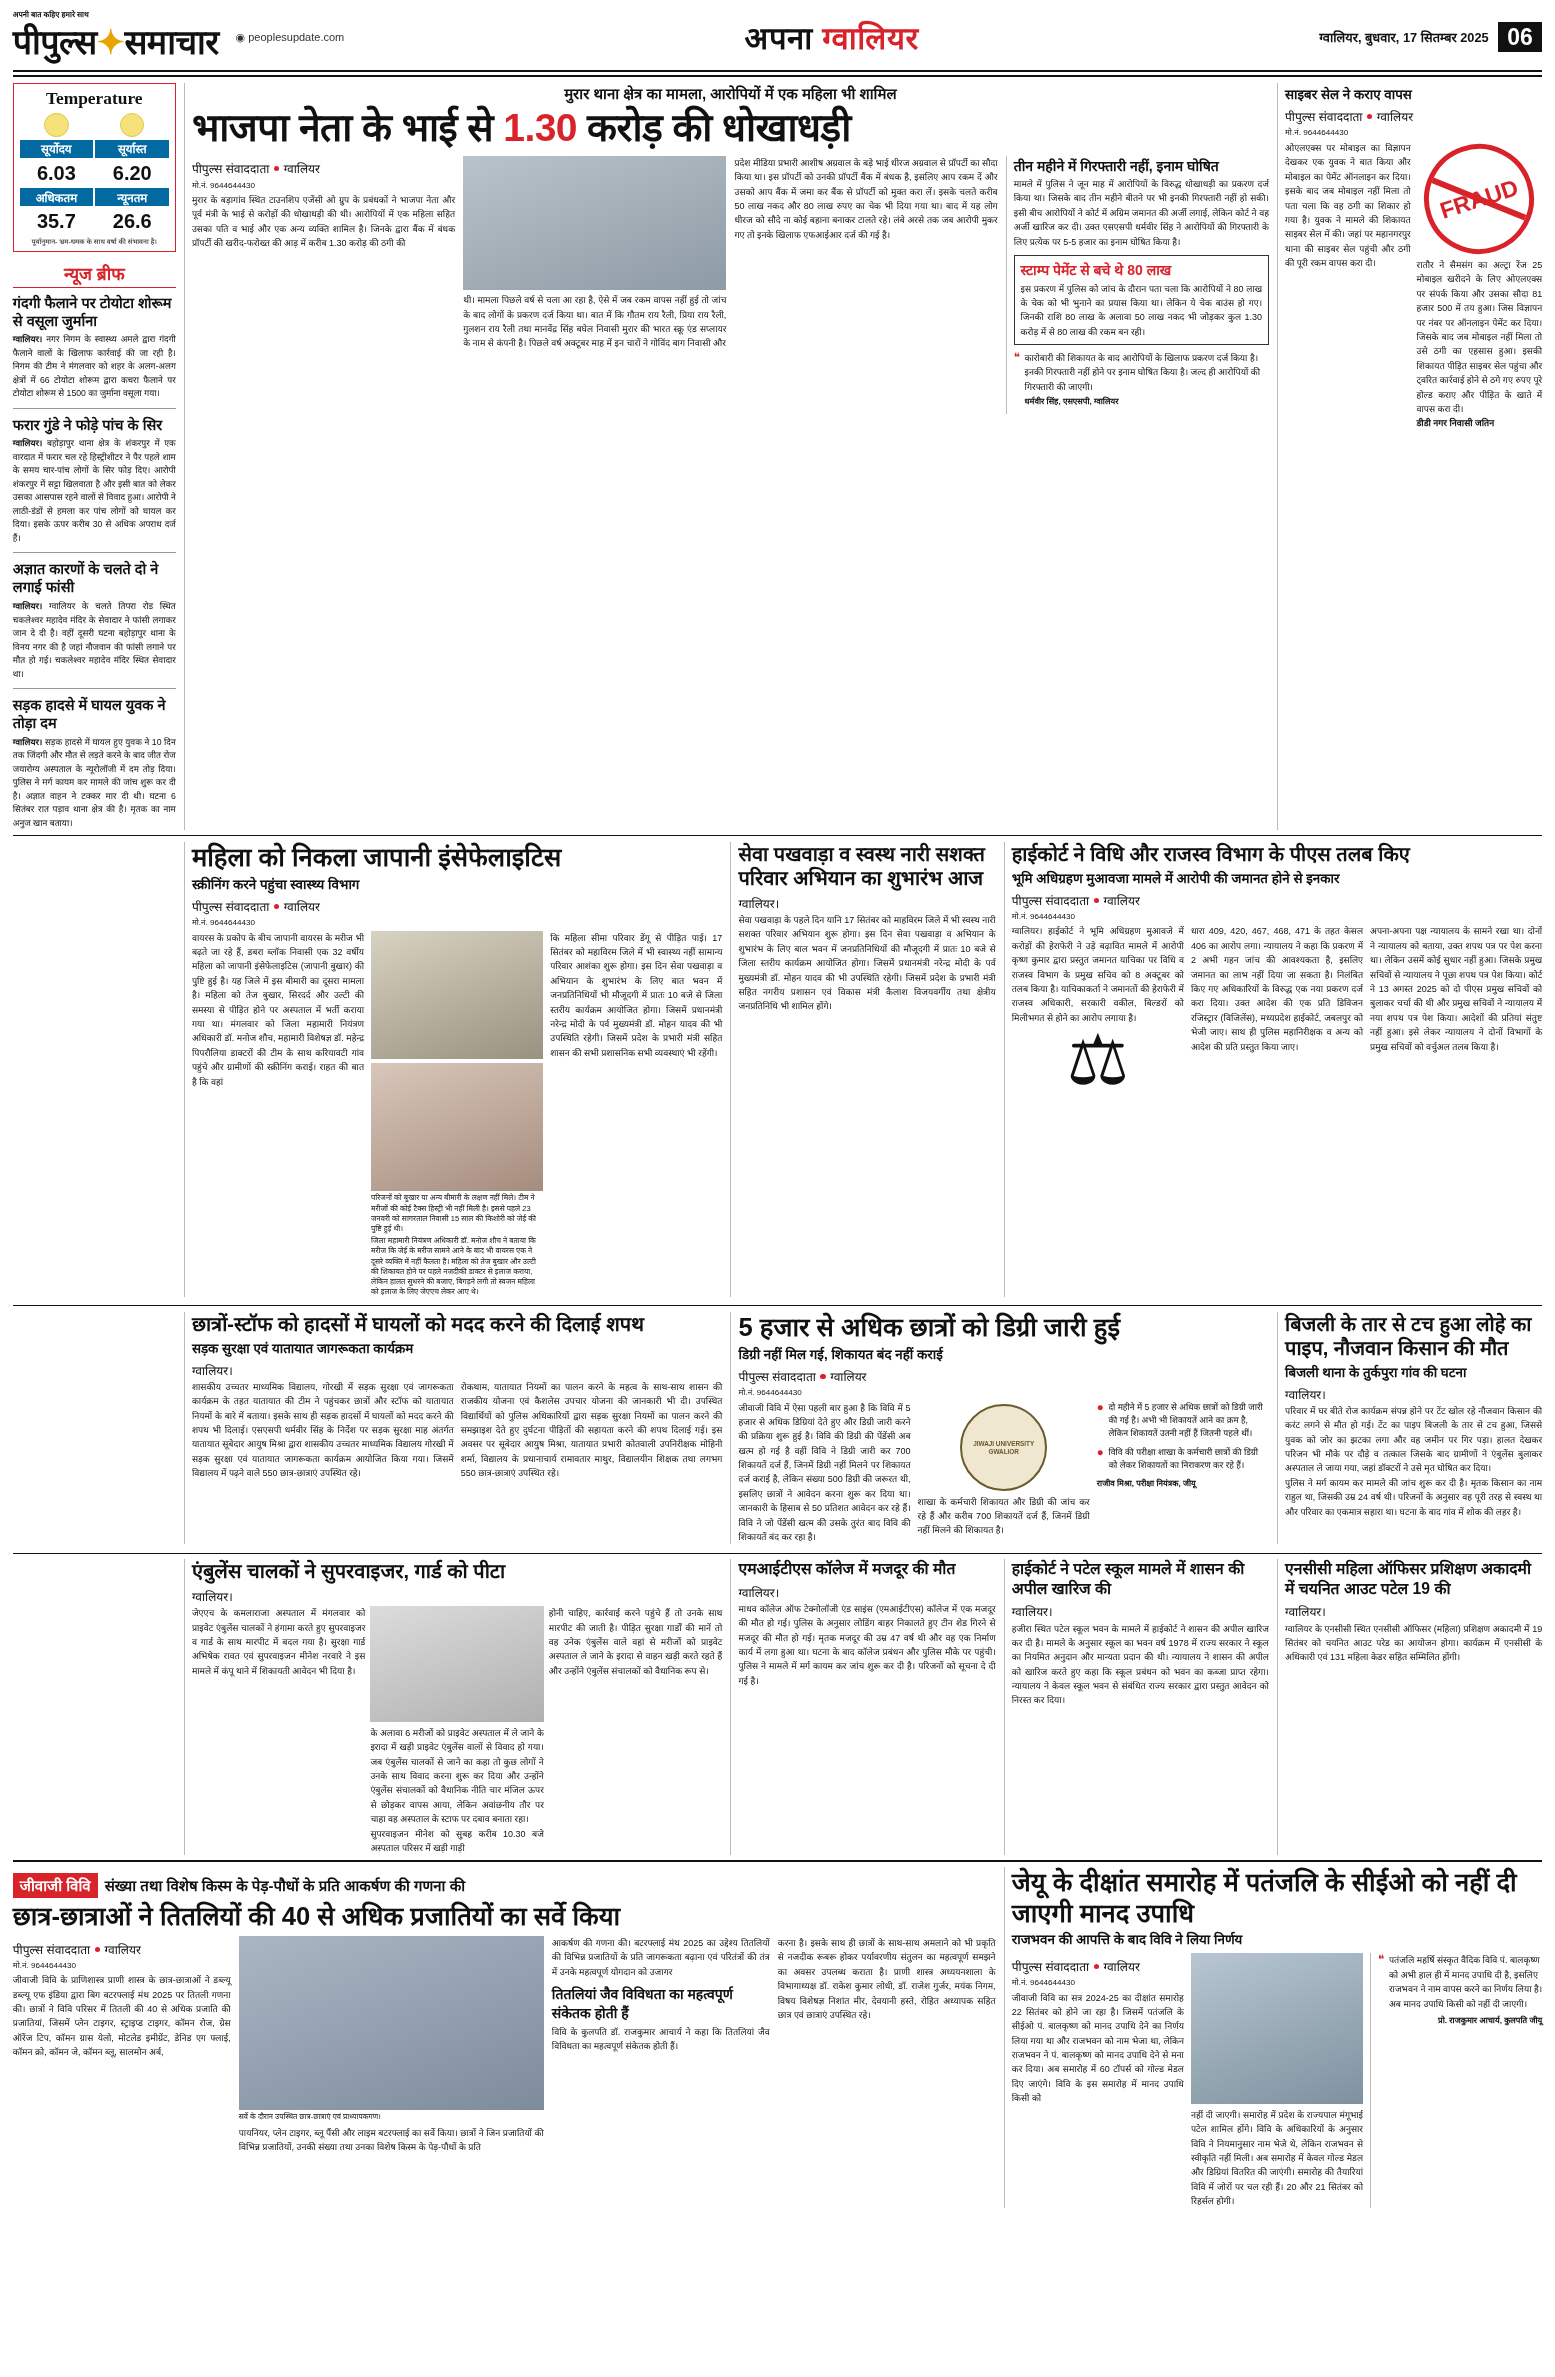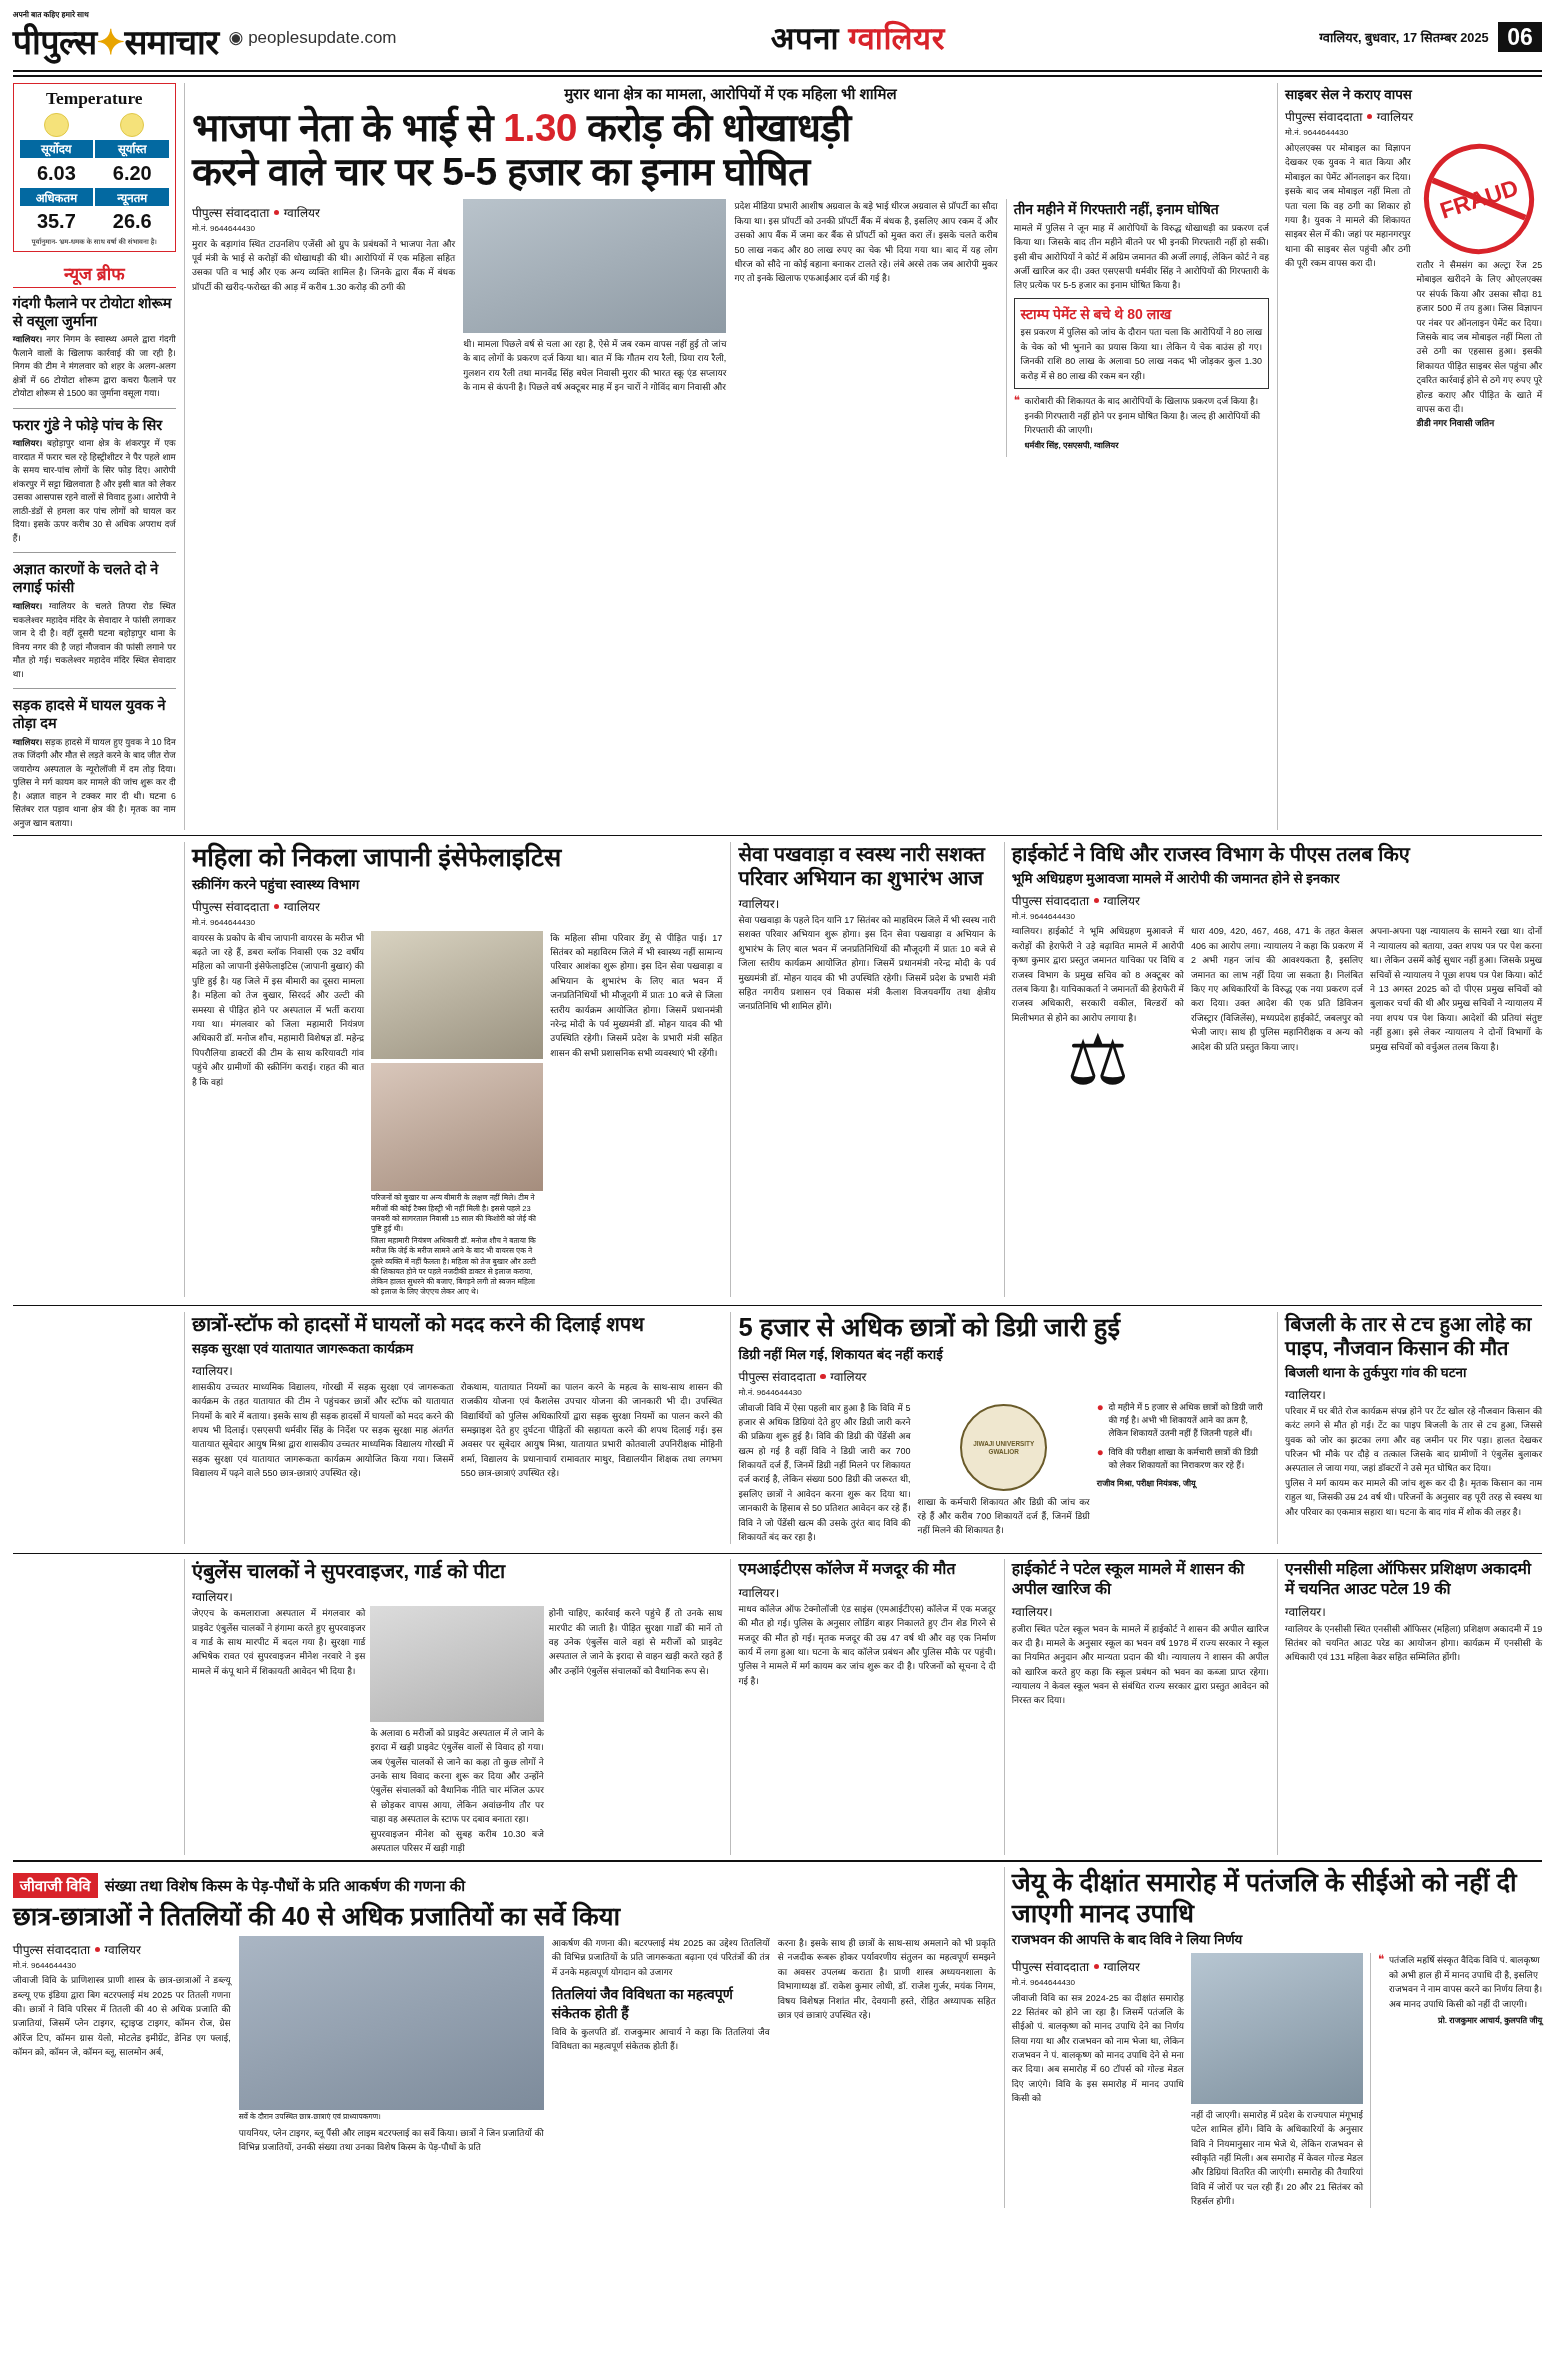--- a/index.html
+++ b/index.html
@@ -25,21 +25,21 @@
     border-bottom: 2.9px solid #111;
     padding-bottom: 5.8px;
   }
   .mast-left { display:flex; align-items:center; gap:8.1px; }
   .logo-main {
     font-size: 34px; font-weight: 800; letter-spacing: -0.6px;
     font-family: "Liberation Sans", sans-serif;
   }
   .logo-sup { font-size: 7.5px; font-weight:700; display:block; line-height:1;}
   .logo-leaf { color:#e8a400; }
-  .site-url { font-size: 17px; color:#333; margin-left: 2px; }
+  .site-url { font-size: 11px; color:#333; margin-left: 9px; }
   .mast-center { text-align:center; flex: 1; }
   .mast-center .t1 { font-size: 31px; font-weight: 800; letter-spacing:0.6px; }
   .mast-center .t1 .red { color:#d8232a; }
   .mast-right { display:flex; align-items:center; gap:9.3px; }
   .mast-date { font-size: 12.8px; font-weight:700; }
   .page-num {
     background:#111; color:#fff; font-size:23px; font-weight:800;
     padding: 2.3px 9.3px; line-height:1.1;
   }
   .rule-thin { height:1.7px; background:#111; margin: 3.5px 0 5.8px; }
@@ -216,21 +216,20 @@
         <div class="brief-hd">सड़क हादसे में घायल युवक ने तोड़ा दम</div>
         <div class="brief-body"><span class="dateline">ग्वालियर।</span> <span>सड़क हादसे में घायल हुए युवक ने 10 दिन तक जिंदगी और मौत से लड़ते करने के बाद जीत रोज जयारोग्य अस्पताल के न्यूरोलॉजी में दम तोड़ दिया। पुलिस ने मर्ग कायम कर मामले की जांच शुरू कर दी है। अज्ञात वाहन ने टक्कर मार दी थी। घटना 6 सितंबर रात पड़ाव थाना क्षेत्र की है। मृतक का नाम अनुज खान बताया।</span></div>
       </div>
     </div>
 
     <div class="col vline" style="grid-column: 2 / span 4;">
       <div class="kicker">मुरार थाना क्षेत्र का मामला, आरोपियों में एक महिला भी शामिल</div>
       <div class="hl-xl">
         <span>भाजपा नेता के भाई से </span><span class="red">1.30</span><span> करोड़ की धोखाधड़ी</span>
       </div>
-      <div class="hl-xl">करने वाले चार पर 5-5 हजार का इनाम घोषित</div>
 
       <div style="display:grid; grid-template-columns: 1fr 1fr 1fr 1fr; gap:8.1px; margin-top:5.8px;">
         <div>
           <div class="byline">
               <span>पीपुल्स संवाददाता</span>
               <span class="dot"></span>
               <span>ग्वालियर</span>
             </div>
           <div class="mob">मो.नं. 9644644430</div>
           <div class="body">मुरार के बड़ागांव स्थित टाउनशिप एजेंसी ओ ग्रुप के प्रबंधकों ने भाजपा नेता और पूर्व मंत्री के भाई से करोड़ों की धोखाधड़ी की थी। आरोपियों में एक महिला सहित उसका पति व भाई और एक अन्य व्यक्ति शामिल है। जिनके द्वारा बैंक में बंधक प्रॉपर्टी की खरीद-फरोख्त की आड़ में करीब 1.30 करोड़ की ठगी की</div>

